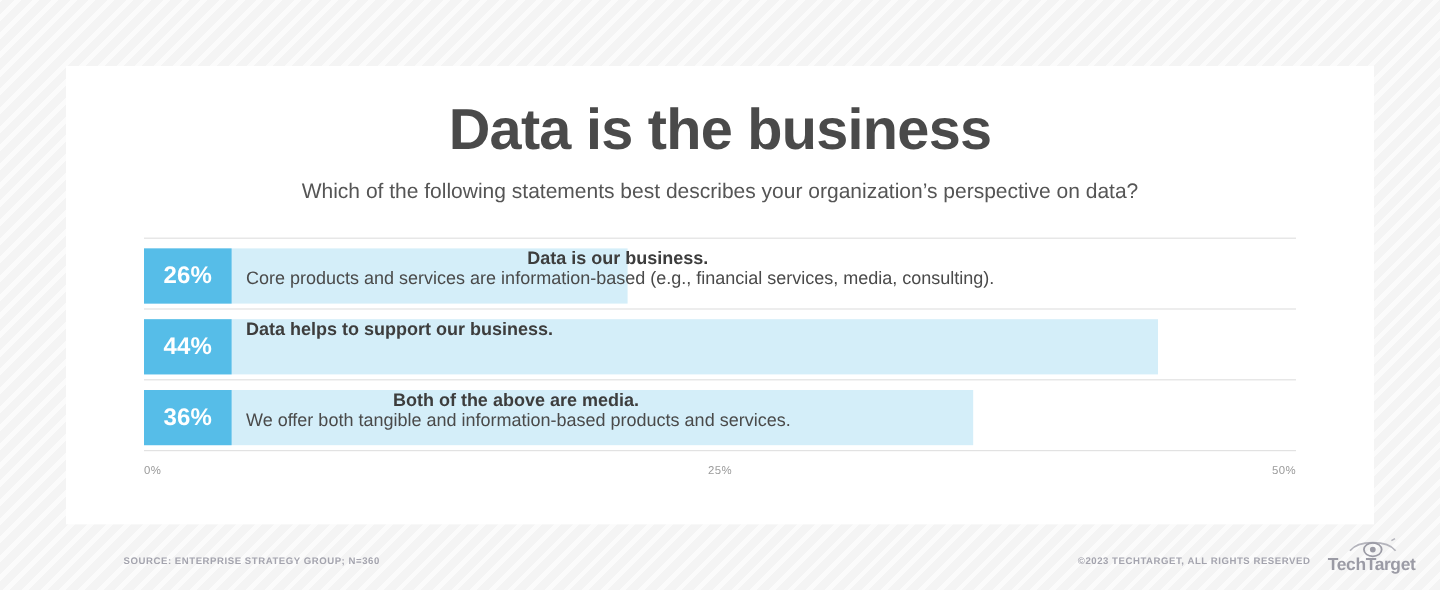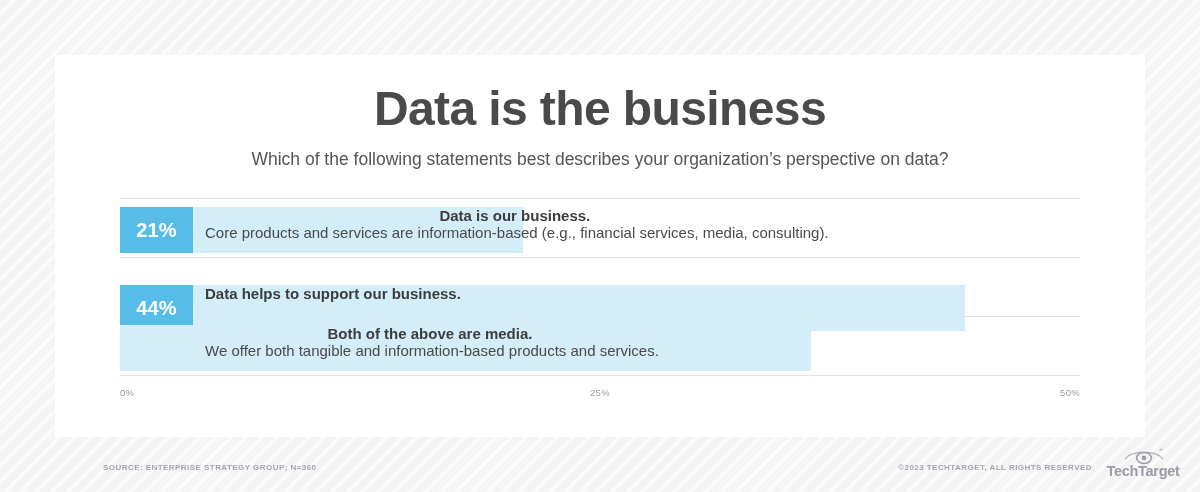--- a/index.html
+++ b/index.html
@@ -76,21 +76,21 @@
   .gridline.g2 { top: 118px; }
   .gridline.g3 { top: 177px; }
 
   .bar-row {
     position: absolute;
     left: 0;
     height: 46px;
     width: 960px;
   }
   .bar-row.r0 { top: 9px; }
-  .bar-row.r1 { top: 68px; margin-top: 19px; }
+  .bar-row.r1 { top: 68px; }
   .bar-row.r2 { top: 127px; }
 
   .bar-fill {
     position: absolute;
     left: 0;
     top: 0;
     height: 46px;
     background: #d4eef9;
   }
   .pct-box {
@@ -202,37 +202,38 @@
 
   <div class="plot">
 
     <div class="gridline g0"></div>
     <div class="gridline g1"></div>
     <div class="gridline g2"></div>
     <div class="gridline g3"></div>
 
     <div class="bar-row r0">
       <div class="bar-fill" style="width: 403.2px;"></div>
-      <div class="pct-box">21%</div>
+      <div class="pct-box">26%</div>
       <div class="bar-label">
         <span class="lead">Data is our business.</span>
         <span class="detail">Core products and services are information-based (e.g., financial services, media, consulting).</span>
       </div>
     </div>
 
     <div class="bar-row r1">
       <div class="bar-fill" style="width: 844.8px;"></div>
       <div class="pct-box">44%</div>
       <div class="bar-label">
         <span class="lead">Data helps to support our business.</span>
       </div>
     </div>
 
     <div class="bar-row r2">
       <div class="bar-fill" style="width: 691.2px;"></div>
+      <div class="pct-box">36%</div>
       <div class="bar-label">
         <span class="lead">Both of the above are media.</span>
         <span class="detail">We offer both tangible and information-based products and services.</span>
       </div>
     </div>
 
   </div>
 
   <div class="axis">
     <span class="tick t0">0%</span>

